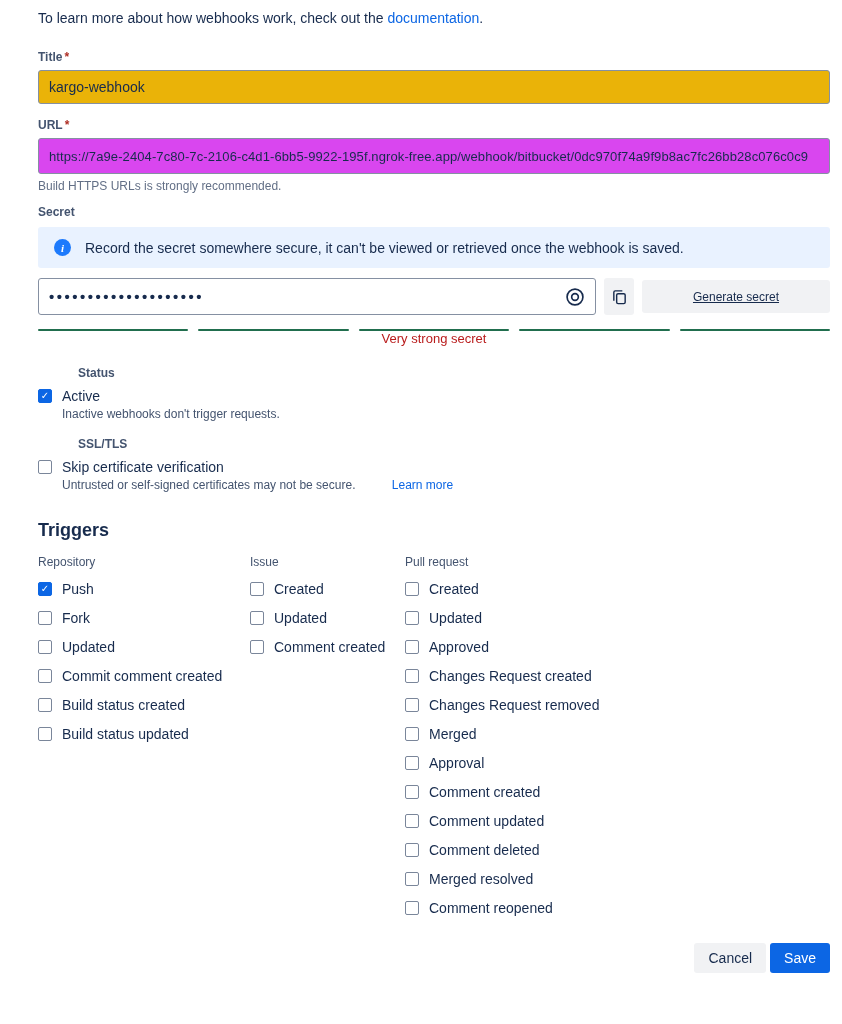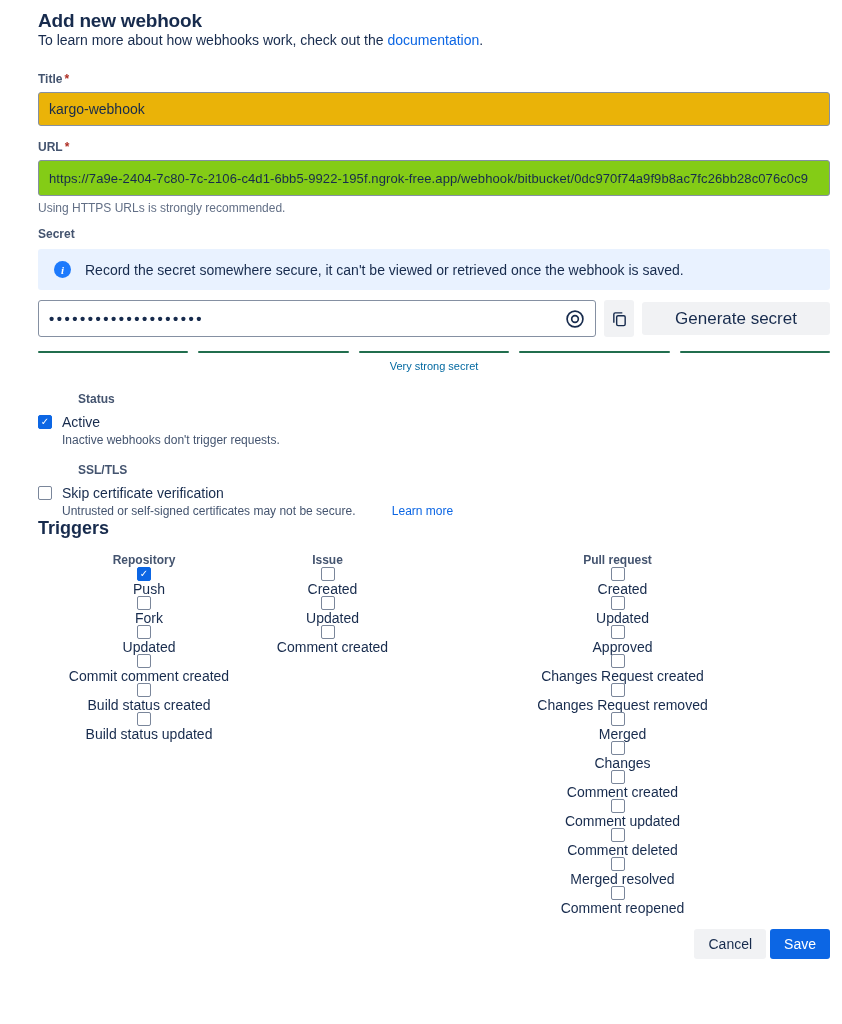--- a/index.html
+++ b/index.html
@@ -15,21 +15,21 @@
   h1.page-title { font-size:19px; font-weight:700; color:#172B4D; letter-spacing:-0.2px; }
 
   .intro { font-size:14px; color:#172B4D; }
   a.link { color:#0C66E4; text-decoration:none; cursor:pointer; }
 
   .field-label { margin-top:24px; font-size:12px; font-weight:700; color:#44546F; }
   .req { color:#AE2E24; margin-left:2px; }
 
   .text-input {
     margin-top:6px; width:792px; height:34px; border:1px solid #8590A2; border-radius:3px;
-    background:#84cc16; display:flex; align-items:center; padding:0 10px;
+    background:#d946ef; display:flex; align-items:center; padding:0 10px;
     font-size:14px; color:#172B4D; white-space:nowrap; overflow:hidden;
   }
   .text-input.autofill { background:#eab308; }
   .text-input.url { height:36px; font-size:13px; letter-spacing:0.1px; }
 
   .helper { margin-top:5px; font-size:12px; color:#626F86; }
 
   .label-secret { margin-top:12px; }
 
   .banner {
@@ -49,73 +49,72 @@
     display:flex; align-items:center; padding:0 10px;
   }
   .secret-dots { flex:1; font-size:15px; letter-spacing:2.5px; font-weight:700; color:#172B4D; line-height:37px; }
   .icon-btn { background:none; border:none; cursor:pointer; display:flex; align-items:center; }
   .copy-btn {
     margin-left:8px; width:30px; height:37px; background:#F1F2F4; border:none; border-radius:3px;
     display:flex; align-items:center; justify-content:center; cursor:pointer;
   }
   .gen-btn {
     margin-left:8px; flex:1; height:33px; align-self:center; background:#F1F2F4; border:none; border-radius:3px;
-    font-family:inherit; font-size:17px; font-weight:500; color:#172B4D; cursor:pointer;
+    font-family:inherit; font-size:12px; font-weight:500; color:#172B4D; cursor:pointer;text-decoration:underline;
   }
 
   .strength { margin-top:14px; width:792px; display:flex; gap:10px; }
   .strength .bar { flex:1; height:2px; background:#216E4E; border-radius:1px; }
-  .strength-label { margin-top:7px; width:792px; text-align:center; font-size:11px; color:#0369a1; }
+  .strength-label { width:792px; text-align:center; font-size:13px; color:#b91c1c; }
 
   .section-label { margin-top:20px; font-size:12px; font-weight:700; color:#44546F;margin-left:40px; }
 
   .cb-row { display:flex; align-items:center; margin-top:8px; cursor:pointer; }
   .cb {
     width:14px; height:14px; border:1px solid #7A869A; border-radius:2px; background:#fff;
     display:inline-flex; align-items:center; justify-content:center; flex:0 0 auto;
   }
   .cb.on { background:#0C66E4; border-color:#0C66E4; }
   .cb.on::after { content:"✓"; color:#fff; font-size:10px; font-weight:700; line-height:1; }
   .cb-label { margin-left:10px; font-size:14px; color:#172B4D; }
   .cb-helper { margin-left:24px; margin-top:3px; font-size:12px; color:#44546F; }
 
-  h2.triggers-title { font-size:18px; font-weight:600; color:#172B4D; }
+  h2.triggers-title { margin-top:28px; font-size:18px; font-weight:600; color:#172B4D; }
   .trig-columns { display:flex; margin-top:14px; }
   .trig-col-0 { width:212px; }
   .trig-col-1 { width:155px; }
   .trig-col-2 { flex:1; }
-  .col-header { font-size:12px; font-weight:700; color:#44546F; margin-bottom:0;text-align:center; }
-  .trig-columns .cb-row { margin-top:0; margin-bottom:14px; height:15px;flex-direction:column; }
+  .col-header { font-size:12px; font-weight:400; color:#44546F; margin-bottom:12px; }
+  .trig-columns .cb-row { margin-top:0; margin-bottom:14px; height:15px; }
 
   .footer { margin-top:14px; width:792px; display:flex; justify-content:flex-end; gap:4px; padding-bottom:12px; }
   .btn {
     height:30px; border:none; border-radius:3px; font-family:inherit; font-size:14px; font-weight:500;
     padding:0 14px; cursor:pointer;
   }
   .btn-cancel { background:#F1F2F4; color:#172B4D; }
   .btn-save { background:#0C66E4; color:#fff; }
 
   svg { display:block; }
 </style>
 </head>
 <body>
 
 <div class="page">
   <div class="content">
 
-    <h1 class="page-title">Add new webhook</h1>
 
     <p class="intro"><span>To learn more about how webhooks work, check out the </span><a class="link">documentation</a><span>.</span></p>
 
     <div class="field-label"><span>Title</span><span class="req">*</span></div>
     <div class="text-input autofill">kargo-webhook</div>
 
     <div class="field-label" style="margin-top:14px;"><span>URL</span><span class="req">*</span></div>
     <div class="text-input url">https://7a9e-2404-7c80-7c-2106-c4d1-6bb5-9922-195f.ngrok-free.app/webhook/bitbucket/0dc970f74a9f9b8ac7fc26bb28c076c0c9</div>
-    <div class="helper">Using HTTPS URLs is strongly recommended.</div>
+    <div class="helper">Build HTTPS URLs is strongly recommended.</div>
 
     <div class="field-label label-secret">Secret</div>
 
     <div class="banner">
       <span class="info-icon">i</span>
       <span class="banner-text">Record the secret somewhere secure, it can't be viewed or retrieved once the webhook is saved.</span>
     </div>
 
     <div class="secret-row">
       <div class="secret-input">
@@ -225,21 +224,21 @@
           <div class="cb-row">
             <span class="cb"></span>
             <span class="cb-label">Changes Request removed</span>
           </div>
           <div class="cb-row">
             <span class="cb"></span>
             <span class="cb-label">Merged</span>
           </div>
           <div class="cb-row">
             <span class="cb"></span>
-            <span class="cb-label">Changes</span>
+            <span class="cb-label">Approval</span>
           </div>
           <div class="cb-row">
             <span class="cb"></span>
             <span class="cb-label">Comment created</span>
           </div>
           <div class="cb-row">
             <span class="cb"></span>
             <span class="cb-label">Comment updated</span>
           </div>
           <div class="cb-row">

